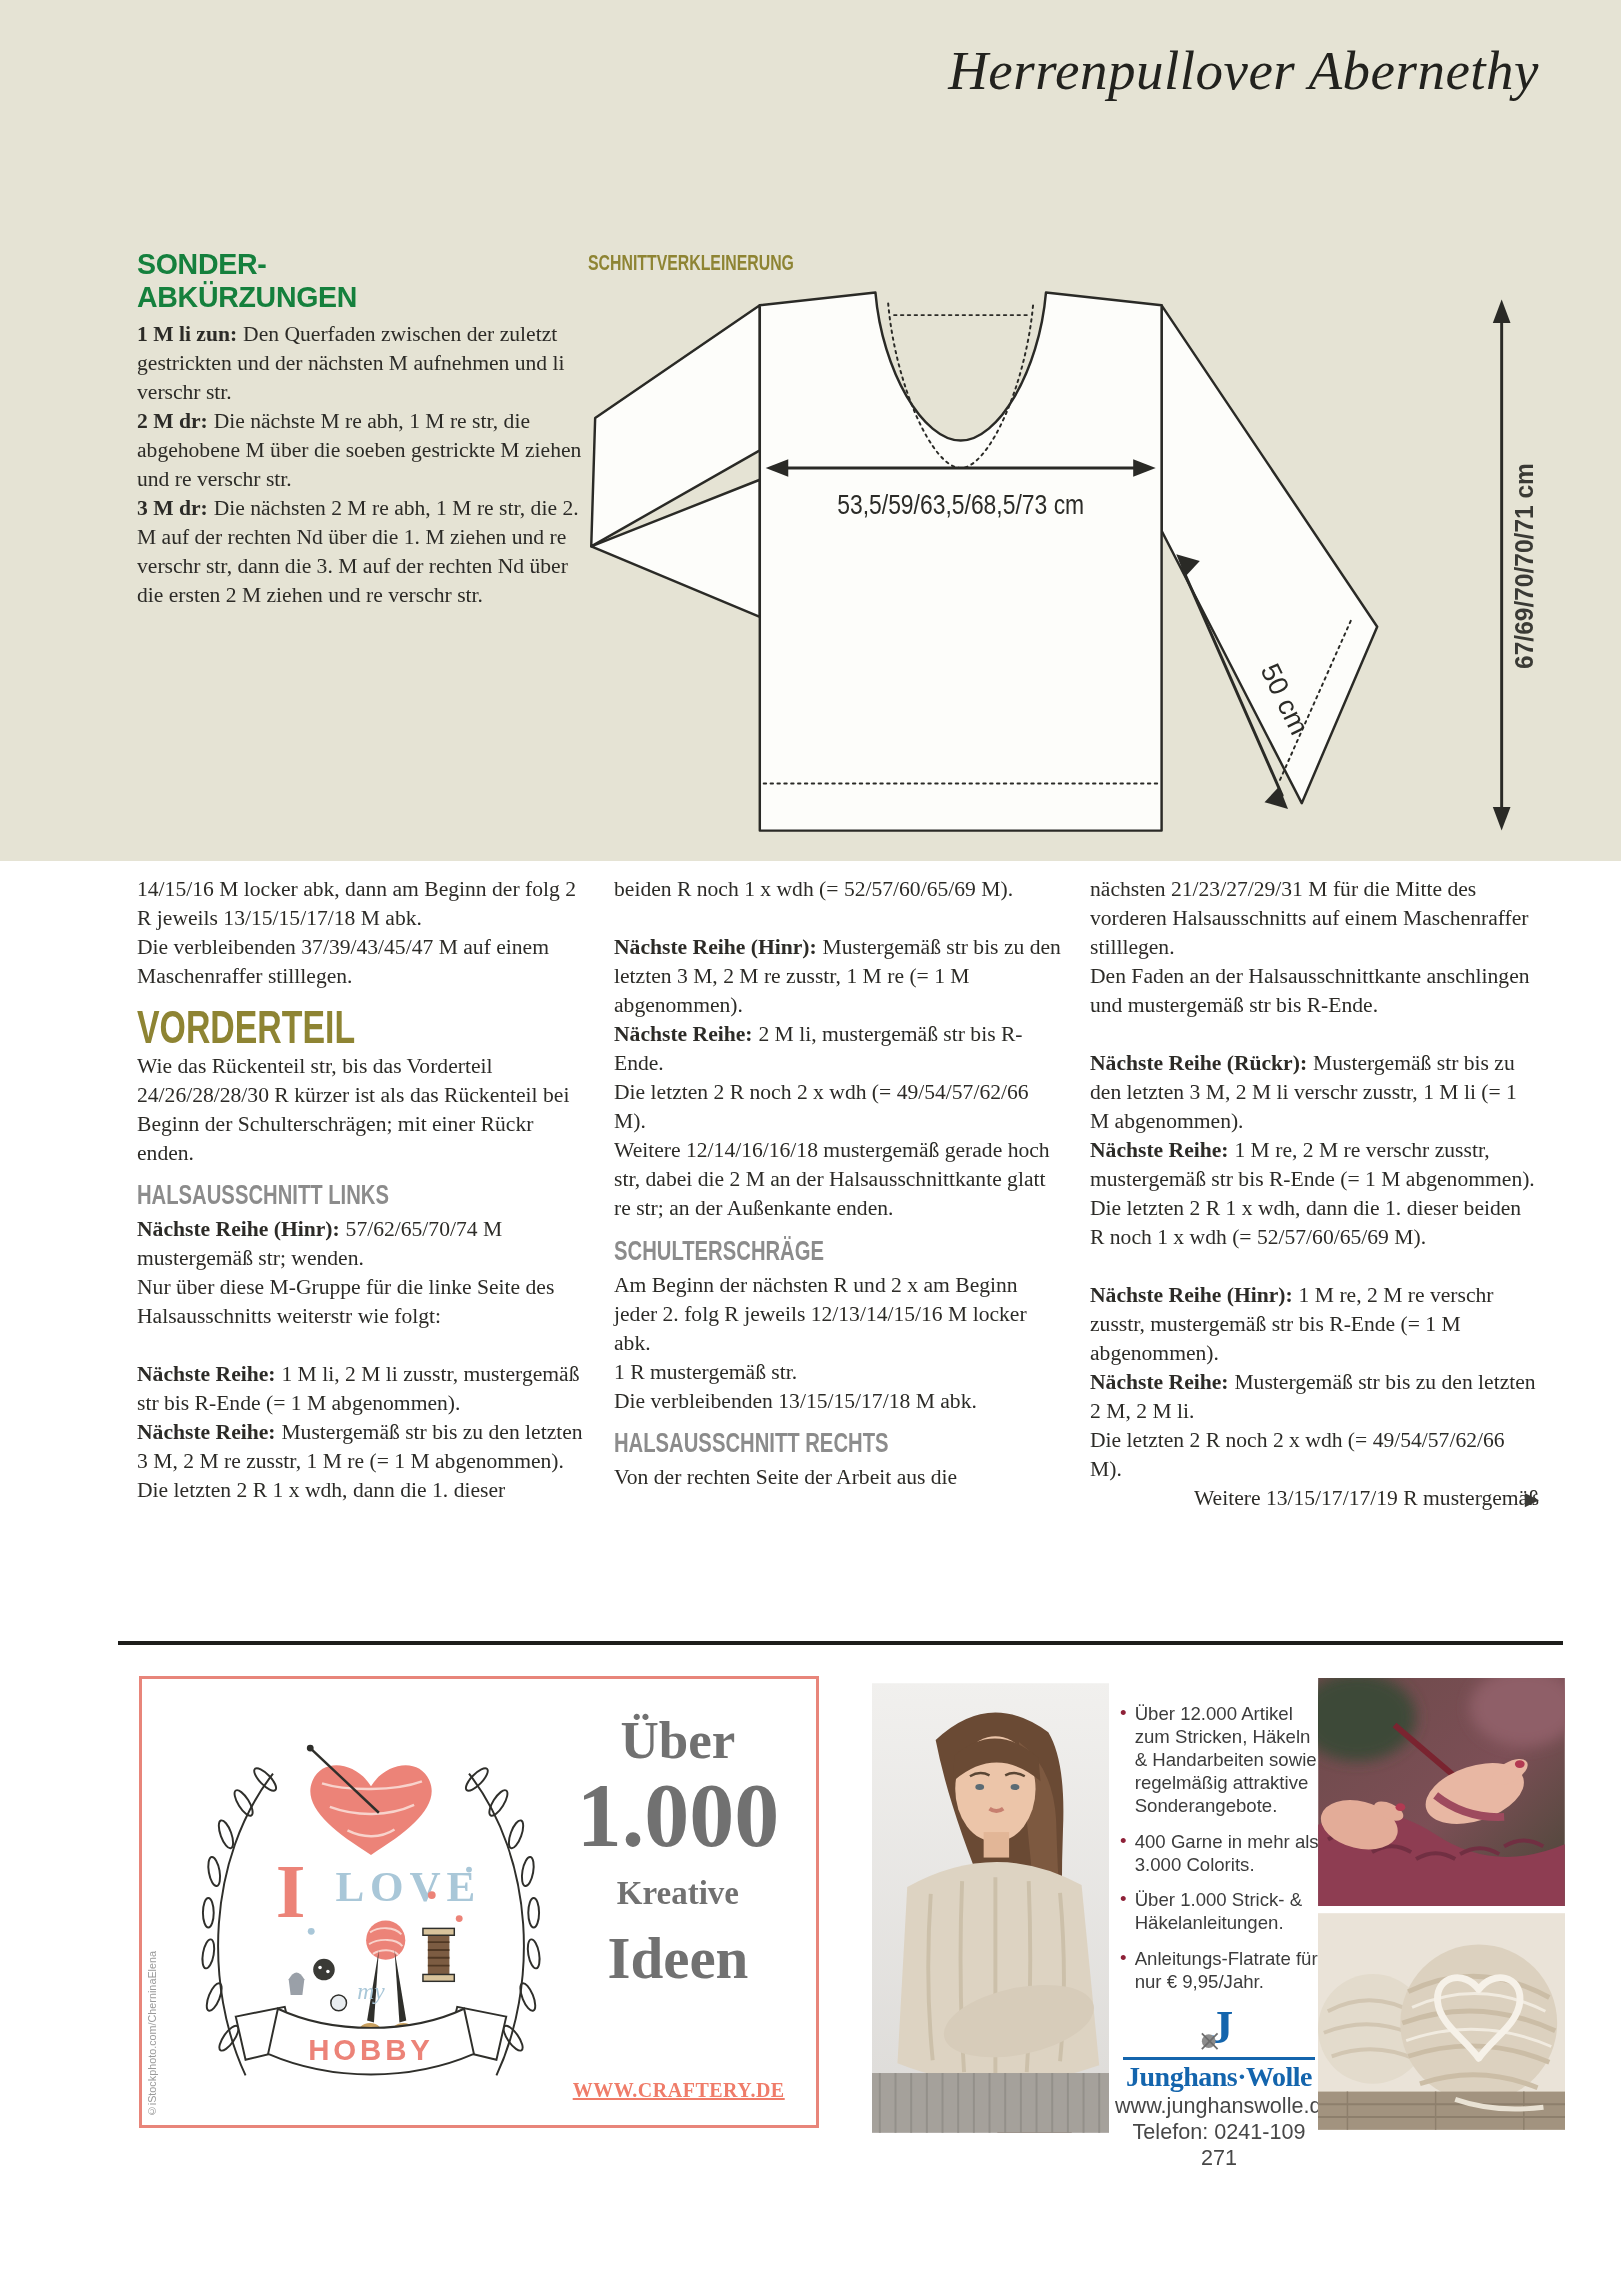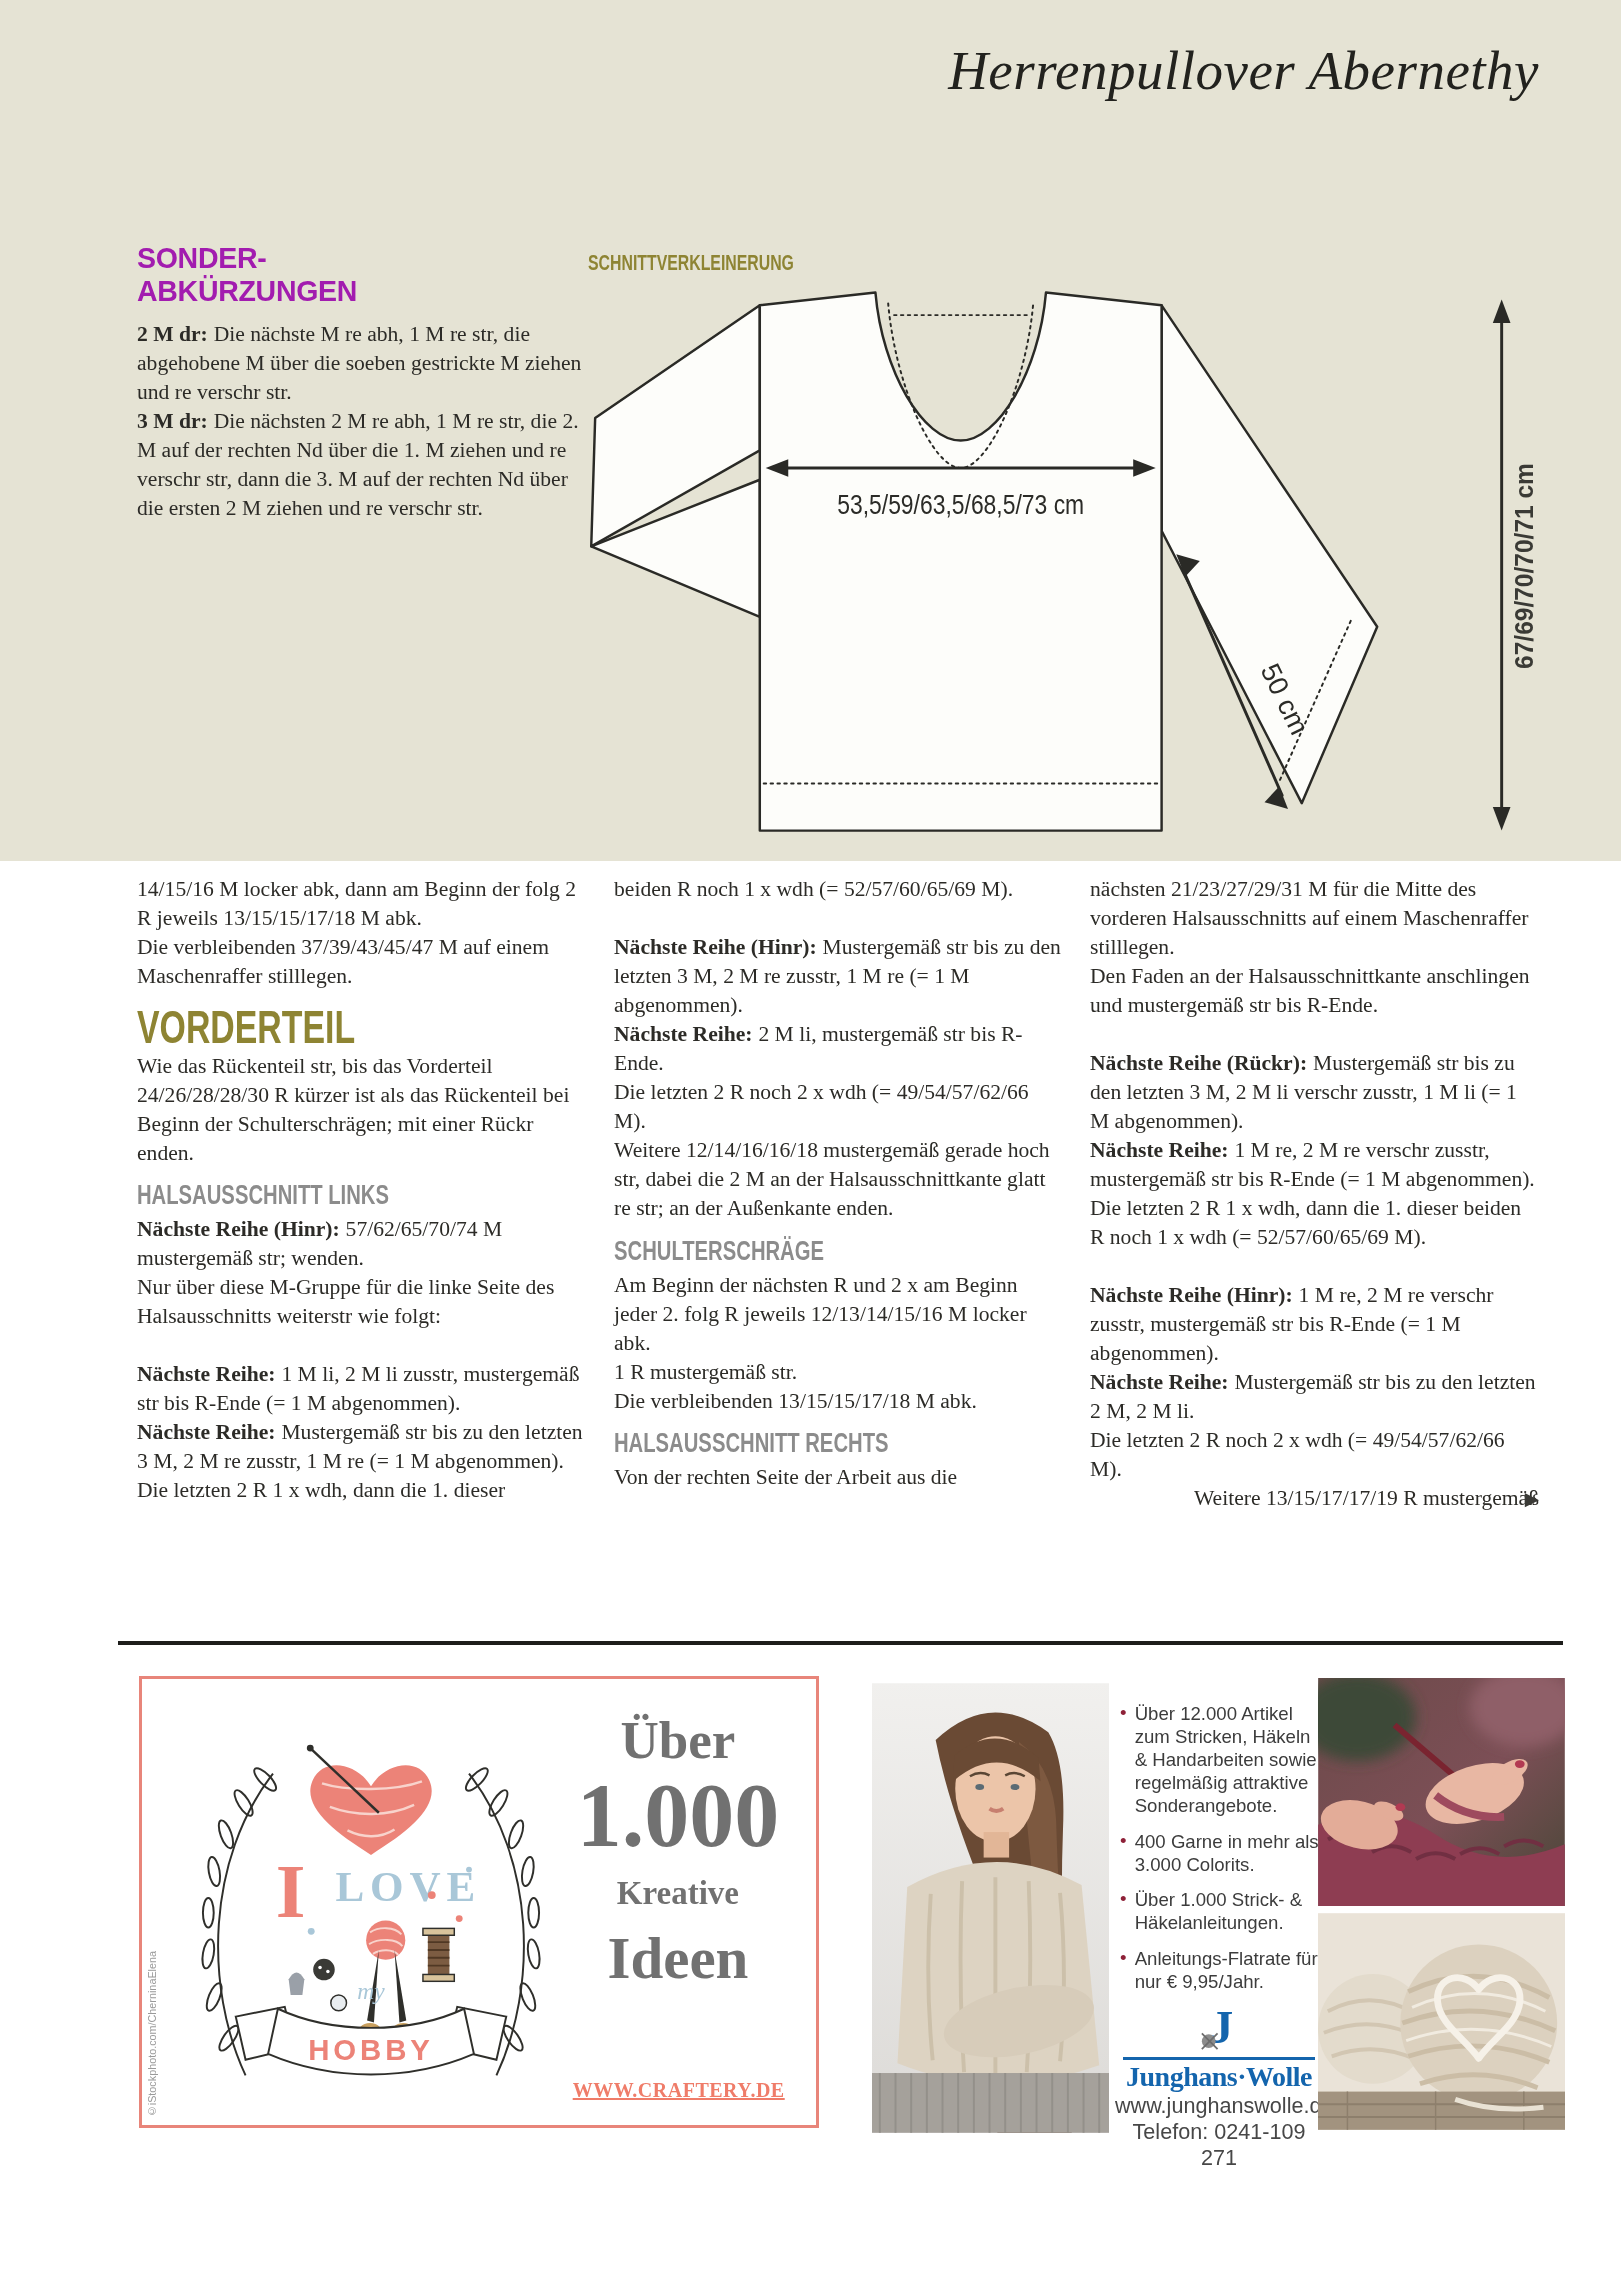--- a/index.html
+++ b/index.html
@@ -3,22 +3,22 @@
 <meta charset="utf-8">
 <style>
   html,body{margin:0;padding:0;background:#ffffff;}
   .canvas{position:relative;width:1621px;height:2293px;background:#ffffff;overflow:hidden;
           font-family:"Liberation Serif",serif;color:#2c2b27;}
   
   .beige{position:absolute;left:0;top:0;width:1621px;height:861px;background:#e5e3d4;}
   .page-title{position:absolute;top:39px;right:82px;font-family:"Liberation Serif",serif;
               font-style:italic;font-size:55px;color:#22221e;letter-spacing:0.5px;}
   
-  .h-olive-big{position:absolute;left:137px;top:241px;margin:0;font-family:"Liberation Sans",sans-serif;
-               font-weight:700;font-size:30px;line-height:33px;color:#a21caf;letter-spacing:-0.3px;}
+  .h-olive-big{position:absolute;left:137px;top:247px;margin:0;font-family:"Liberation Sans",sans-serif;
+               font-weight:700;font-size:30px;line-height:33px;color:#15803d;letter-spacing:-0.3px;}
   .h-olive-big span{display:block;transform:scaleX(.95);transform-origin:0 50%;}
   .h-diagram{position:absolute;left:588px;top:250px;margin:0;font-family:"Liberation Sans",sans-serif;
              font-weight:700;font-size:22px;color:#8e8433;}
   .h-diagram span{display:inline-block;transform:scaleX(.72);transform-origin:0 50%;white-space:nowrap;}
   
   .abbrev{position:absolute;left:137px;top:320px;width:453px;font-size:21.6px;line-height:29px;}
   .abbrev p{margin:0;}
   .lead{font-weight:700;padding-right:5.9px;}
   
   .col{position:absolute;top:875px;width:449px;font-size:21.6px;line-height:29px;text-align:left;
@@ -74,20 +74,21 @@
 
   <div class="beige">
     <div class="page-title">Herrenpullover Abernethy</div>
 
     <h2 class="h-olive-big">
       <span>SONDER-</span>
       <span>ABKÜRZUNGEN</span>
     </h2>
 
     <div class="abbrev">
+      <p><span class="lead">1 M li zun:</span><span>Den Querfaden zwischen der zuletzt gestrickten und der nächsten M aufnehmen und li verschr str.</span></p>
       <p><span class="lead">2 M dr:</span><span>Die nächste M re abh, 1 M re str, die abgehobene M über die soeben gestrickte M ziehen und re verschr str.</span></p>
       <p><span class="lead">3 M dr:</span><span>Die nächsten 2 M re abh, 1 M re str, die 2. M auf der rechten Nd über die 1. M ziehen und re verschr str, dann die 3. M auf der rechten Nd über die ersten 2 M ziehen und re verschr str.</span></p>
     </div>
 
     <h2 class="h-diagram">
       <span>SCHNITTVERKLEINERUNG</span>
     </h2>
 
     <svg viewBox="0 0 1060 600" style="position:absolute;left:549px;top:272px;width:1039px;height:588px" fill="none" stroke-linejoin="round" stroke-linecap="round">
 

